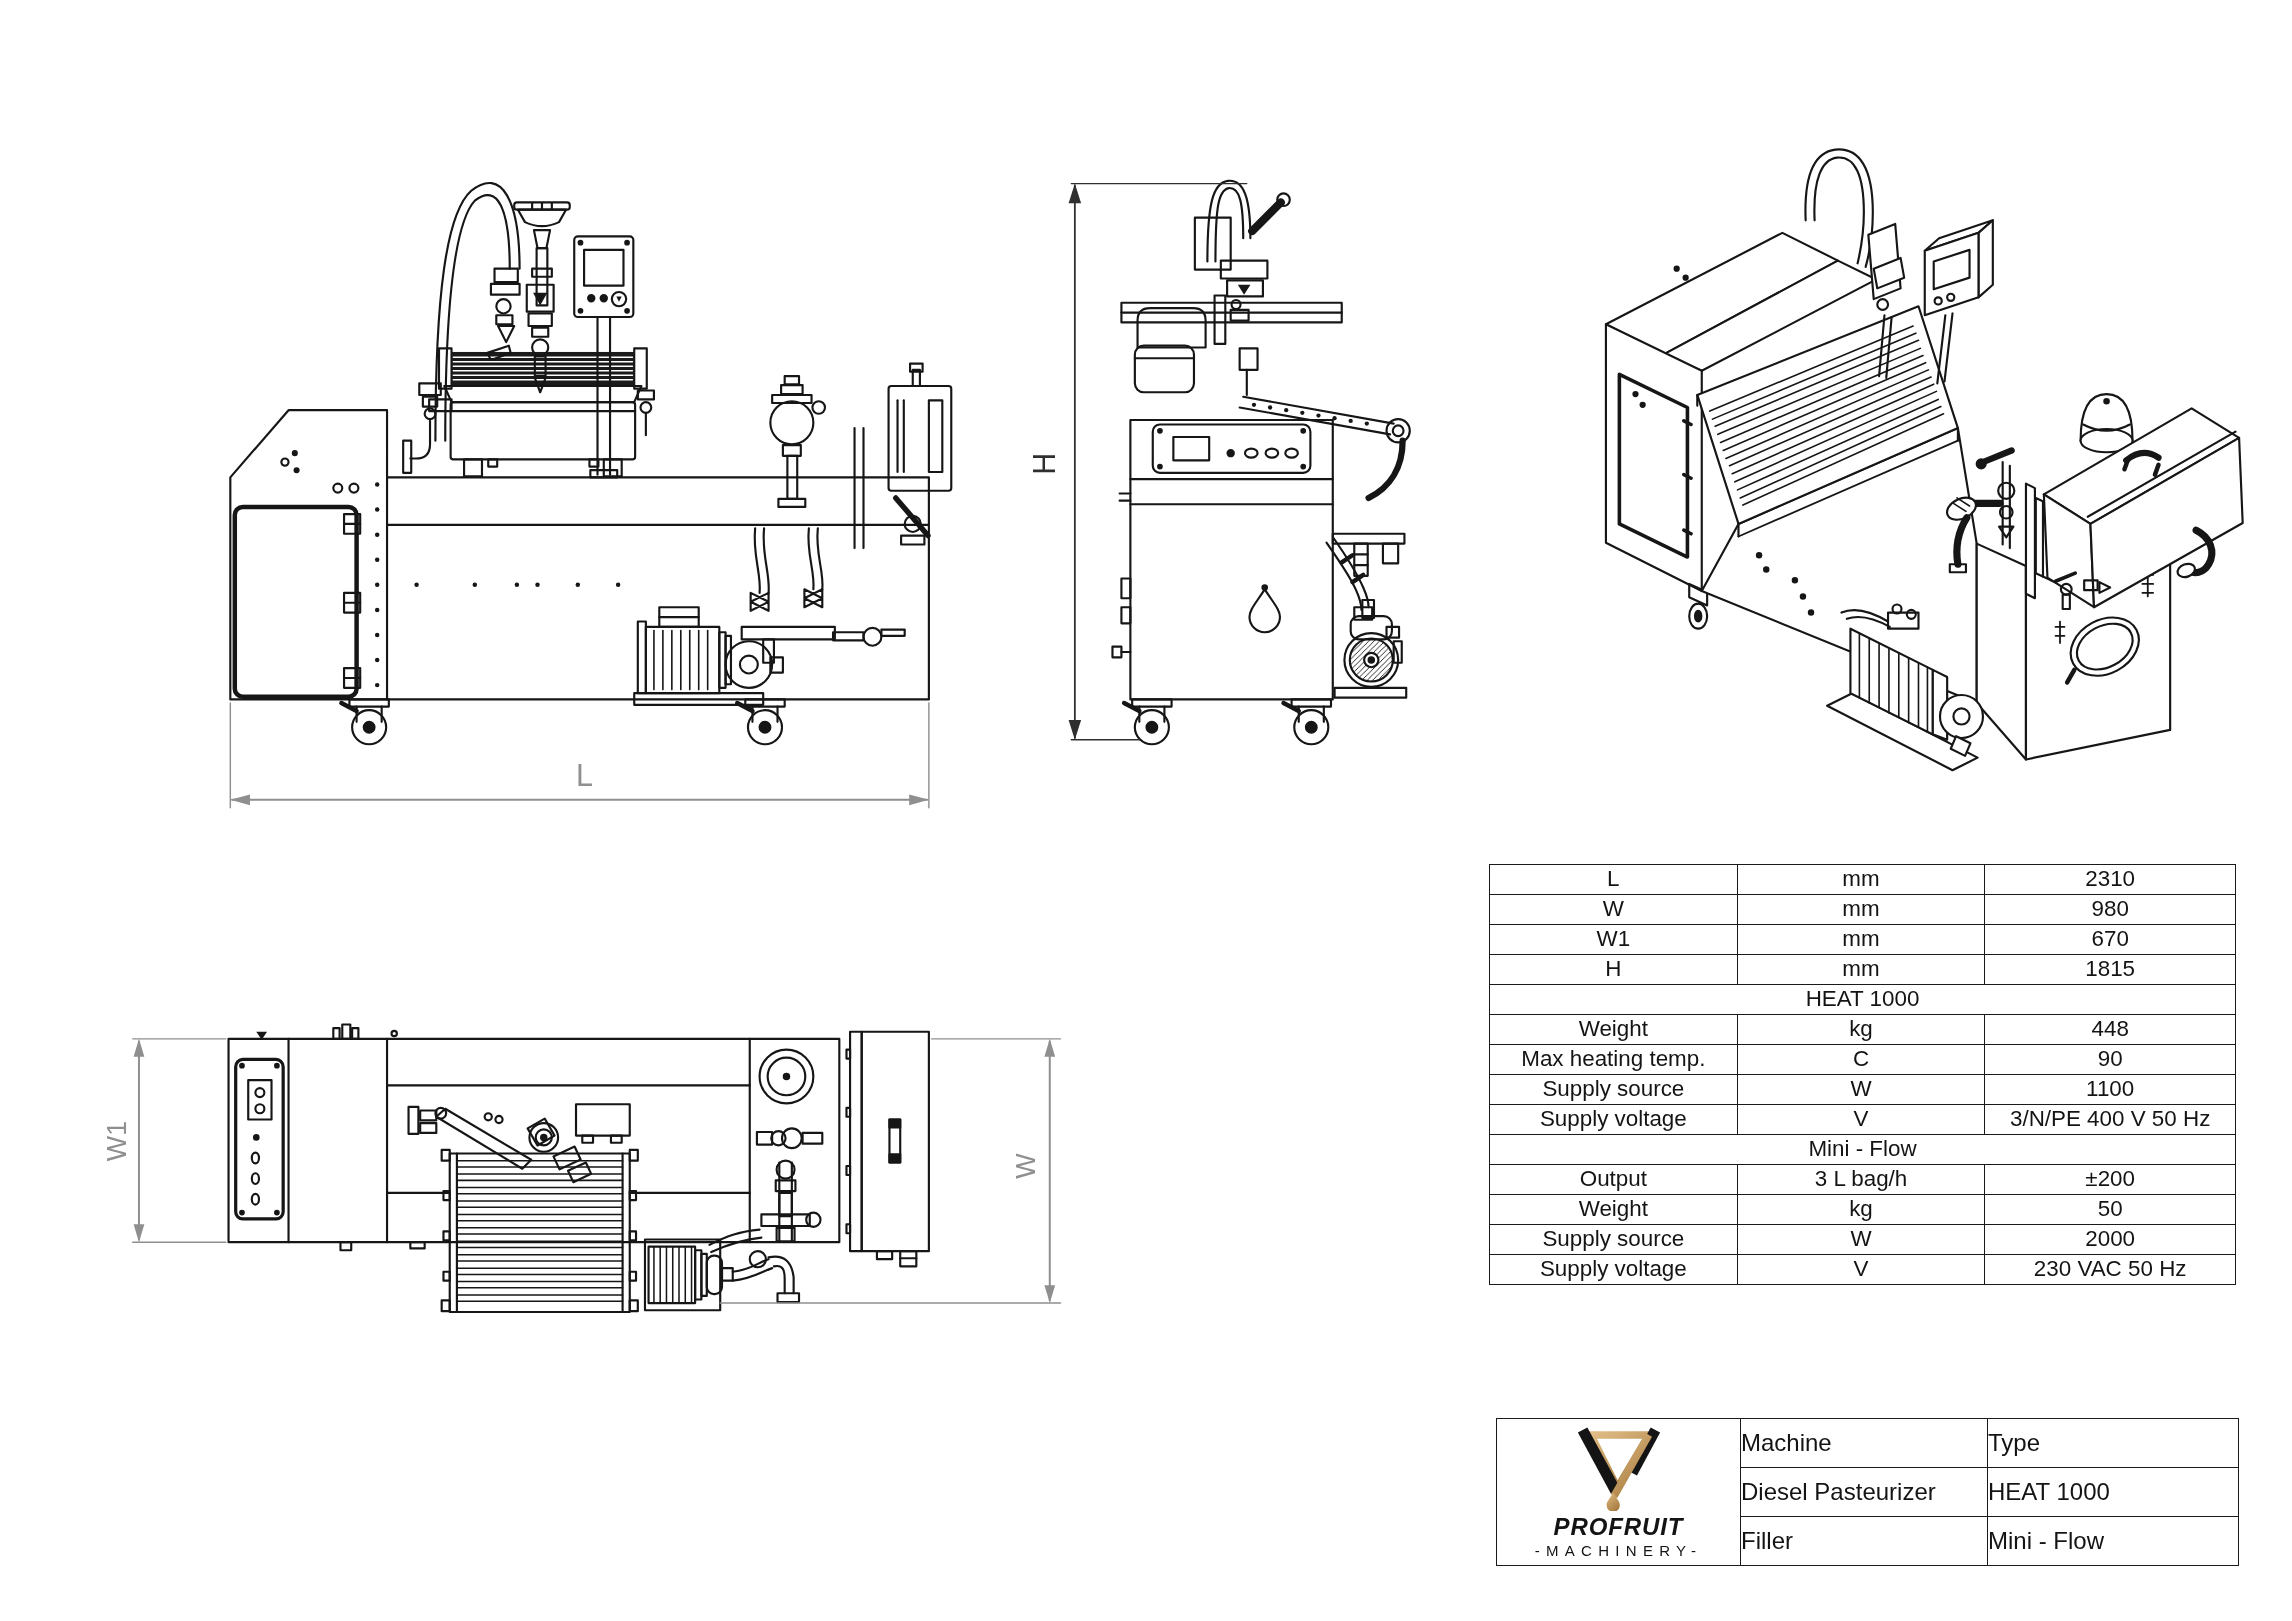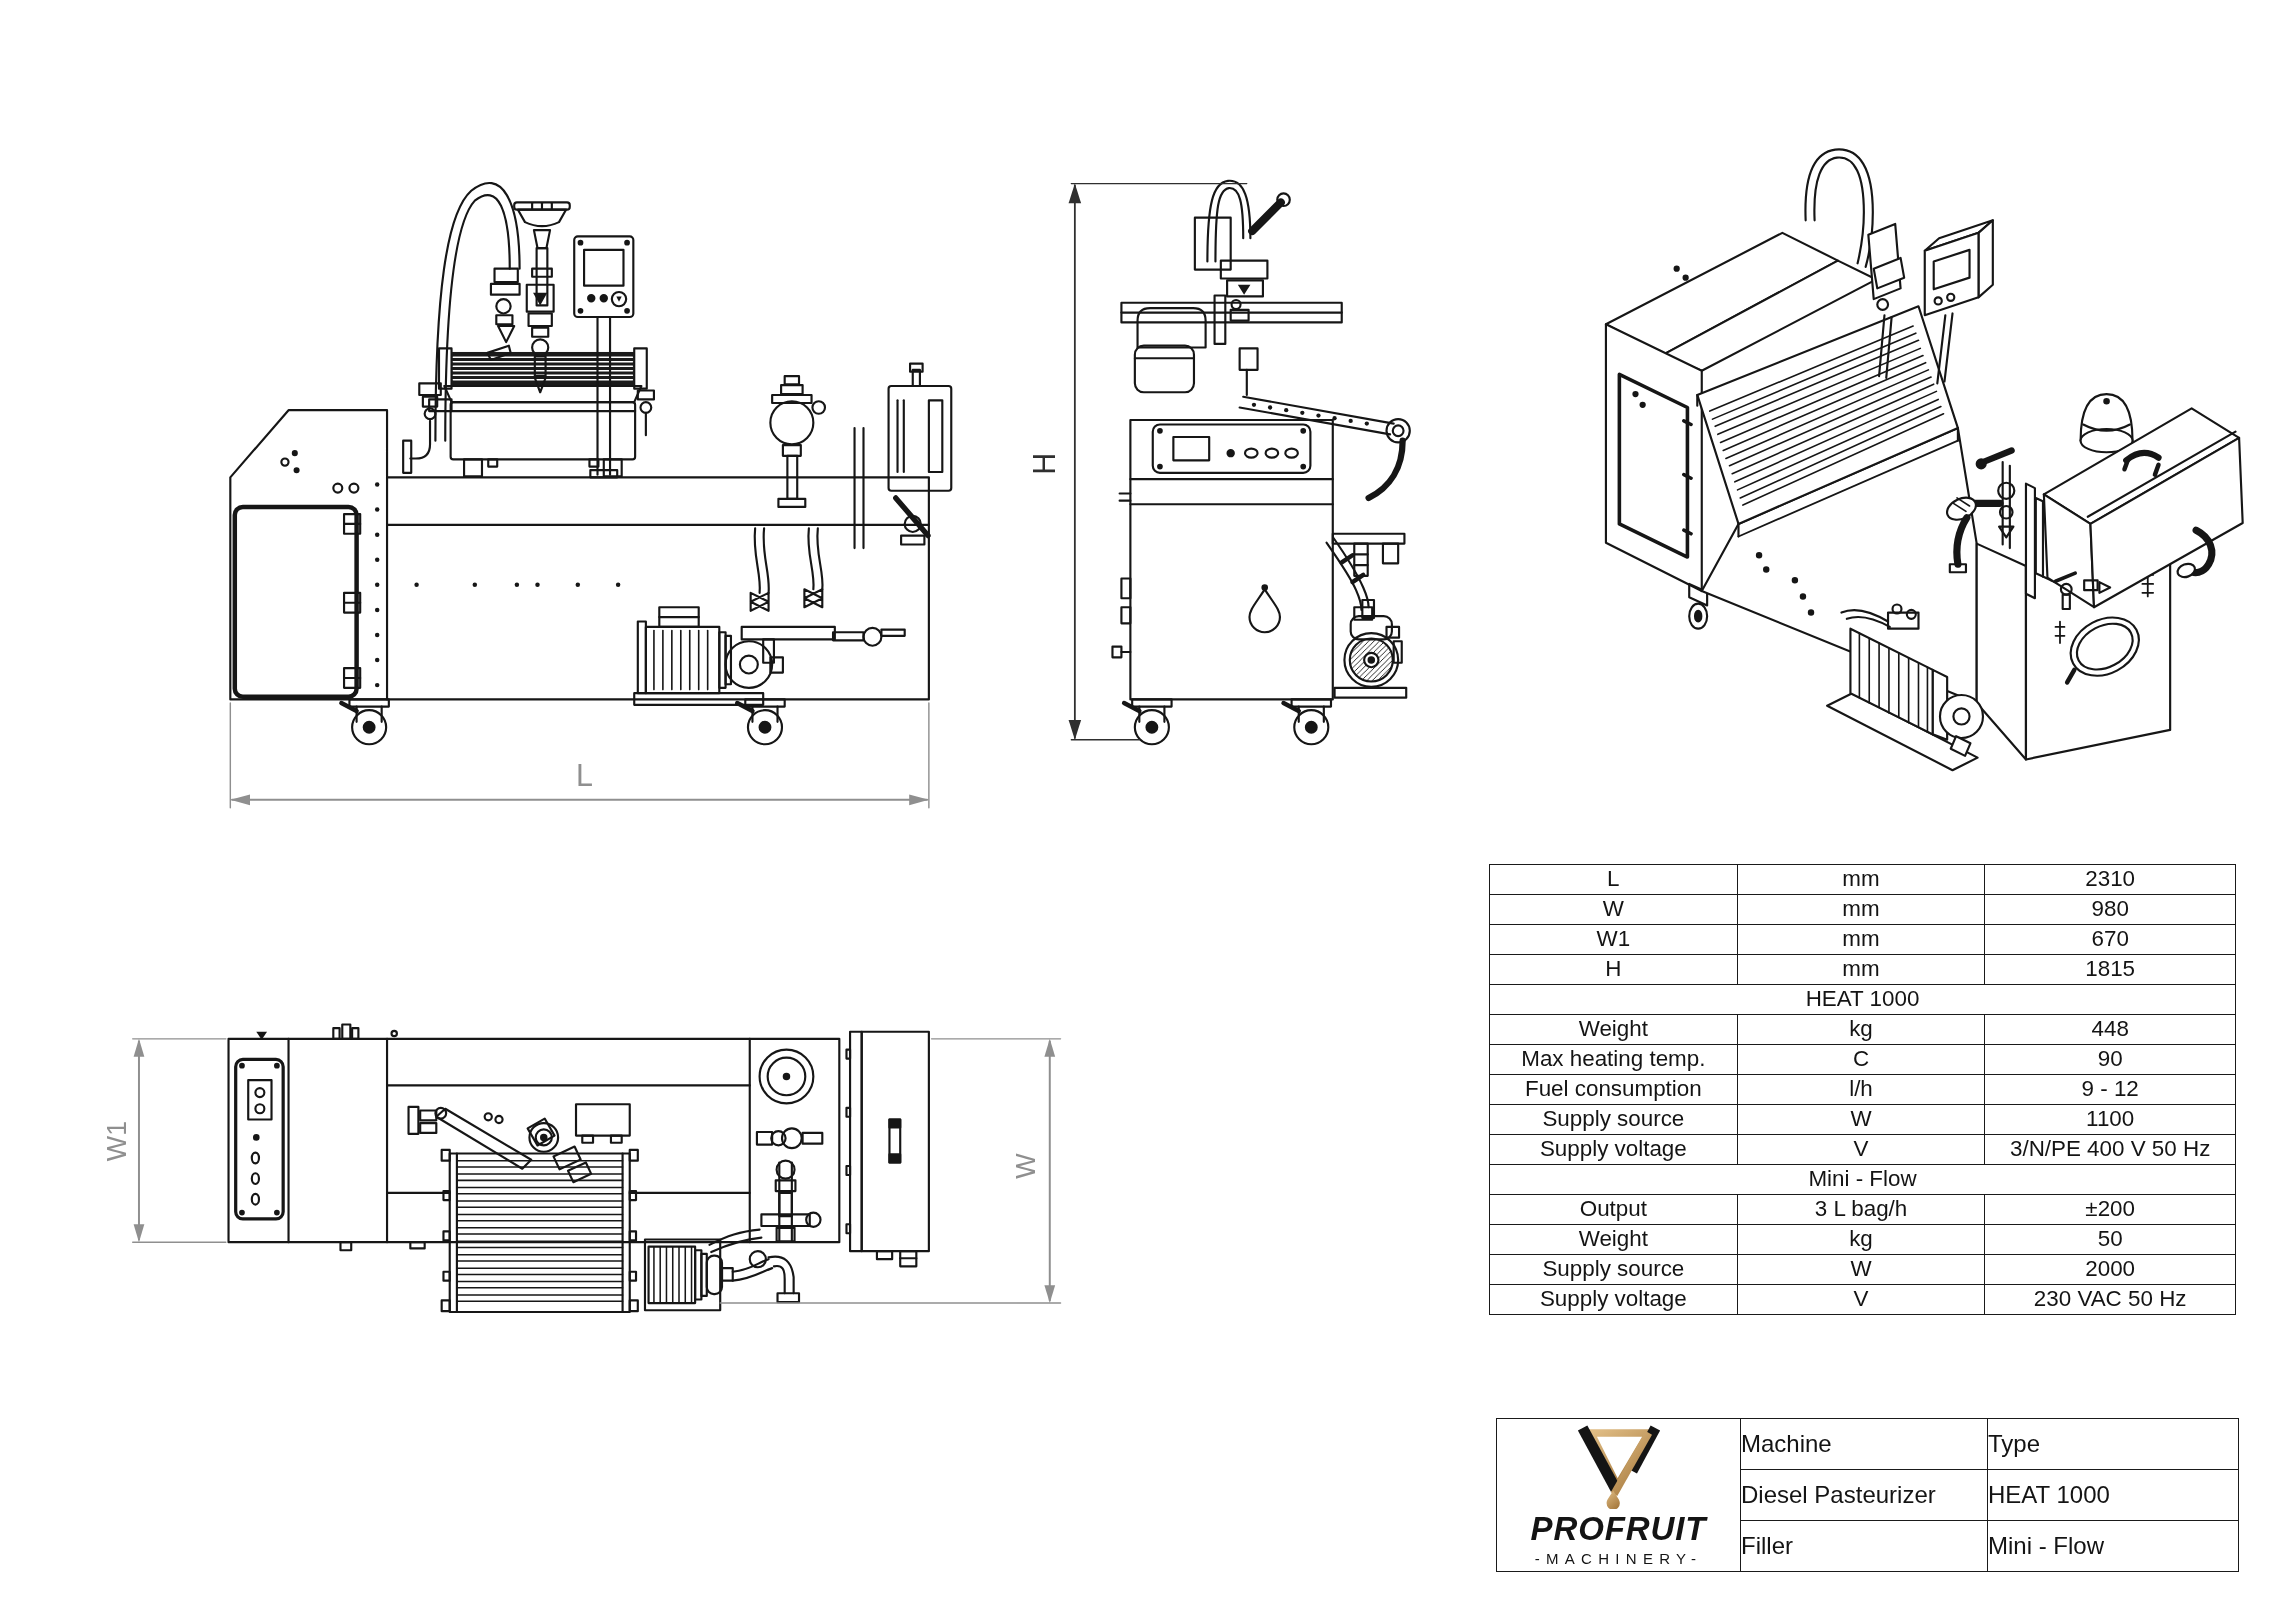--- a/index.html
+++ b/index.html
@@ -12,21 +12,21 @@
   .spec-table td{border:1.8px solid #1a1a1a;height:29px;text-align:center;
                  vertical-align:middle;font-size:22.4px;line-height:1;padding:0;
                  white-space:nowrap;overflow:hidden;}
   
   .title-block{position:absolute;left:1496px;top:1418px;width:742px;
                border-collapse:collapse;table-layout:fixed;}
   .title-block td{border:1.8px solid #1a1a1a;height:48px;text-align:left;
                   vertical-align:middle;font-size:24px;padding:0;white-space:nowrap;}
   .logo-cell{width:244px;}
   .logo-wrap{display:flex;flex-direction:column;align-items:center;justify-content:center;padding:3.6px 0;}
-  .logo-brand{font-size:33px;font-weight:bold;font-style:italic;letter-spacing:0.9px;color:#141414;margin-top:1.8px;}
+  .logo-brand{font-size:24px;font-weight:bold;font-style:italic;letter-spacing:0.9px;color:#141414;margin-top:1.8px;}
   .logo-sub{font-size:15px;font-weight:normal;letter-spacing:6.3px;color:#141414;margin-top:1.8px;}
 </style>
 </head>
 <body>
 
 <div class="canvas">
 
 <svg width="2293" height="1621" viewBox="0 0 2560 1810" style="position:absolute;left:0;top:0;">
   <defs>
     <pattern id="hatch" patternUnits="userSpaceOnUse" width="6" height="6">
@@ -668,25 +668,20 @@
           <td>Weight</td>
           <td>kg</td>
           <td>448</td>
         </tr>
     <tr>
           <td>Max heating temp.</td>
           <td>C</td>
           <td>90</td>
         </tr>
     <tr>
-          <td>Fuel consumption</td>
-          <td>l/h</td>
-          <td>9 - 12</td>
-        </tr>
-    <tr>
           <td>Supply source</td>
           <td>W</td>
           <td>1100</td>
         </tr>
     <tr>
           <td>Supply voltage</td>
           <td>V</td>
           <td>3/N/PE 400 V 50 Hz</td>
         </tr>
     <tr>

